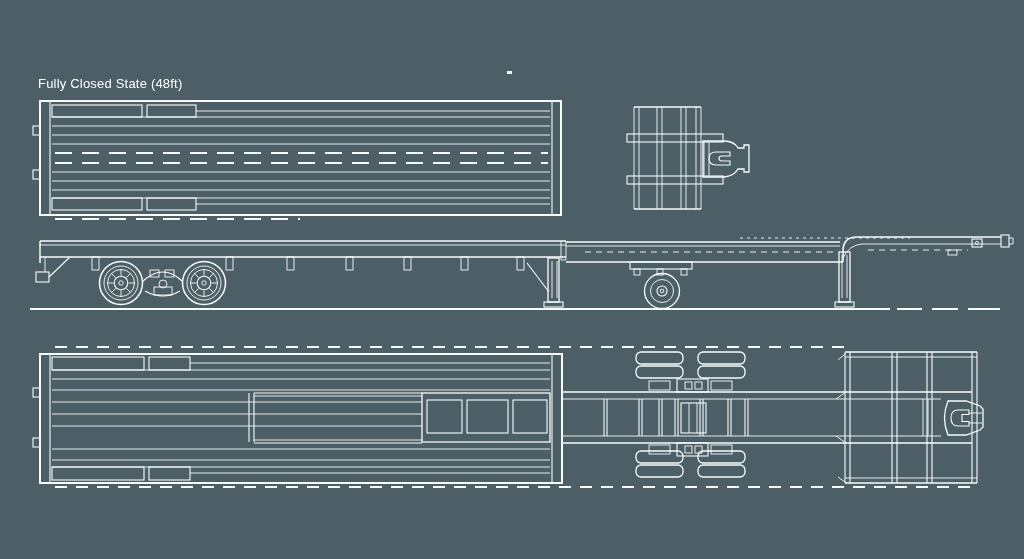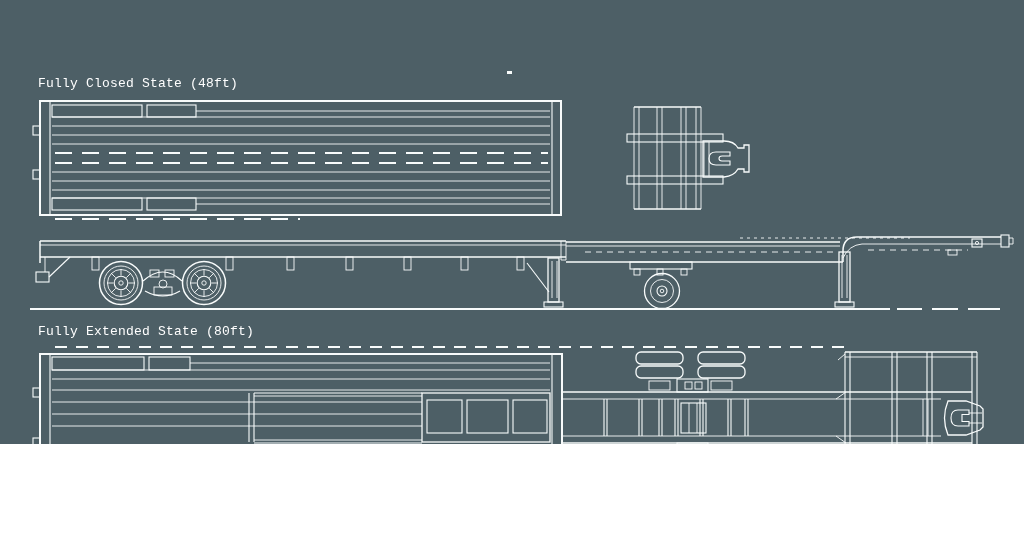--- a/index.html
+++ b/index.html
@@ -3,24 +3,24 @@
 <meta charset="utf-8">
 <style>
   html,body{margin:0;padding:0;}
   :root{
     --background:#4d5f66;
     --line:#f8fbfb;
     --text:#ffffff;
   }
   .canvas{
     position:relative;
-    width:1024px;height:444px;
+    width:1024px;height:559px;
     background:var(--background);
     overflow:hidden;
-    font-family:Liberation Mono, monospace;
+    font-family:Liberation Sans, sans-serif;
   }
   .section-title{
     position:absolute;
     color:var(--text);
     font-size:13px;
     font-weight:400;
     letter-spacing:.2px;
     white-space:nowrap;
   }
   #title-closed{left:38px;top:76px;}
@@ -38,21 +38,20 @@
   .dashD{stroke-width:.9;stroke-dasharray:3 4}
   .fillw{fill:var(--line);stroke:none}
 </style>
 </head>
 <body>
 
 <div class="canvas">
 
   <div class="section-title" id="title-closed">Fully Closed State (48ft)</div>
 
-  <div class="section-title" id="title-extended">Fully Extended State (80ft)</div>
 
   <svg width="1024" height="559" viewBox="0 0 1024 559">
 
     <rect class="fillw" x="507" y="71" width="5" height="3"></rect>
 
     <g>
       <rect class="s2" x="40" y="101" width="521" height="114"></rect>
       <path class="s11" d="M50,101 V215"></path>
       <path class="s11" d="M552,101 V215"></path>
 

